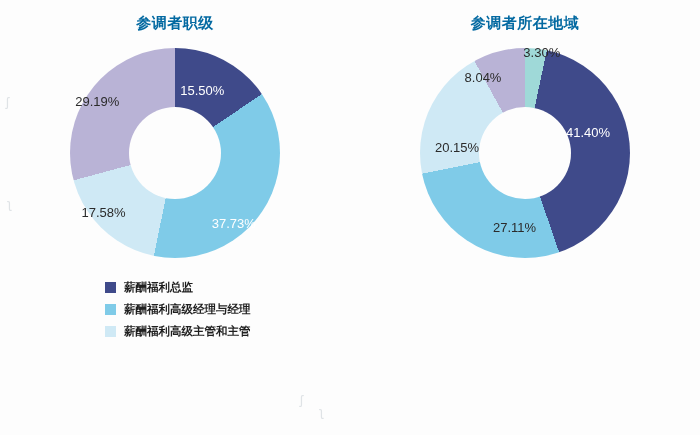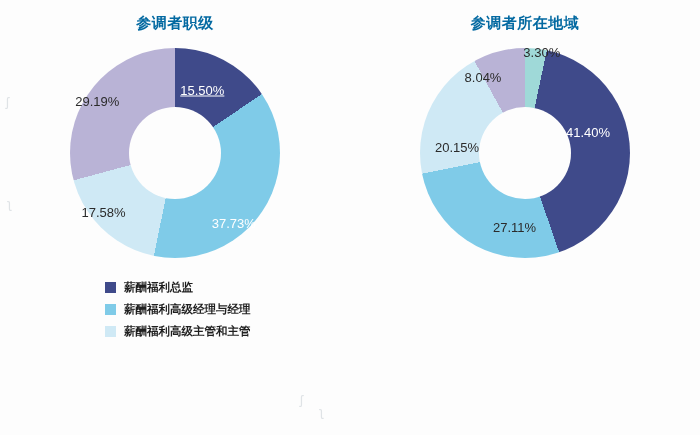--- a/index.html
+++ b/index.html
@@ -120,21 +120,21 @@
   <span class="edge-artifact a3">ʃ</span>
   <span class="edge-artifact a4">ʅ</span>
 
   <div class="panel panel-left">
     <div class="chart-title">参调者职级</div>
 
     <div class="donut-wrap">
       <div class="donut" id="donut-left" style="background: conic-gradient(rgb(63, 74, 138) 0deg, rgb(63, 74, 138) 55.8deg, rgb(127, 203, 232) 55.8deg, rgb(127, 203, 232) 191.628deg, rgb(207, 233, 245) 191.628deg, rgb(207, 233, 245) 254.916deg, rgb(185, 179, 214) 254.916deg, rgb(185, 179, 214) 360deg);"></div>
       <div class="donut-hole"></div>
 
-      <div class="slice-label light" style="left:63%; top:20%;text-decoration:underline;">15.50%</div>
+      <div class="slice-label light" style="left:63%; top:20%;">15.50%</div>
       <div class="slice-label light" style="left:78%; top:72%;margin-top:24px;">37.73%</div>
       <div class="slice-label" style="left:16%; top:78%;">17.58%</div>
       <div class="slice-label" style="left:13%; top:25%;">29.19%</div>
     </div>
 
     <div class="legend">
       <div class="legend-item">
         <span class="legend-swatch" style="background:#3f4a8a"></span>
         <span class="legend-text">薪酬福利总监</span>
       </div>

